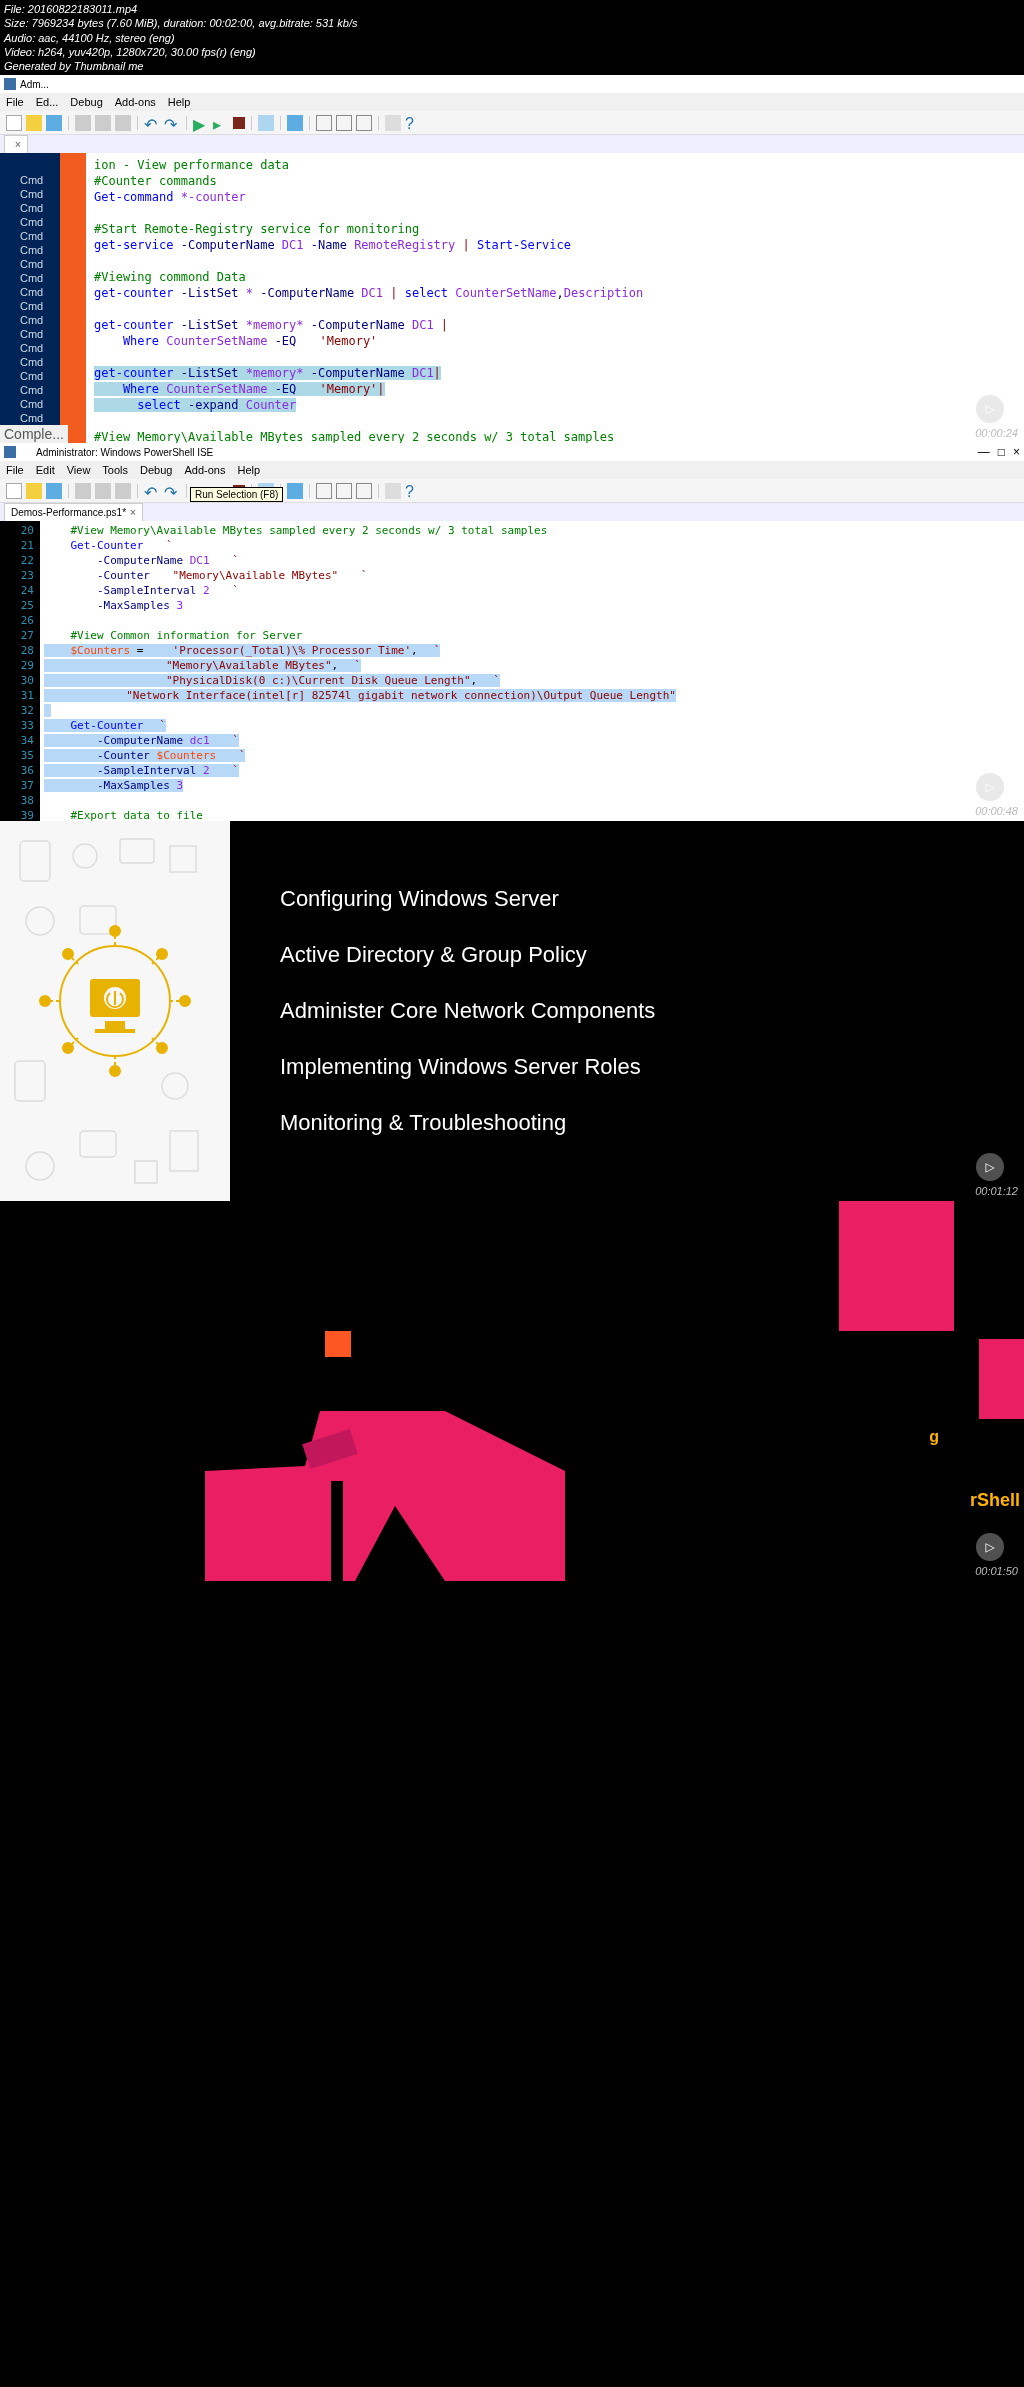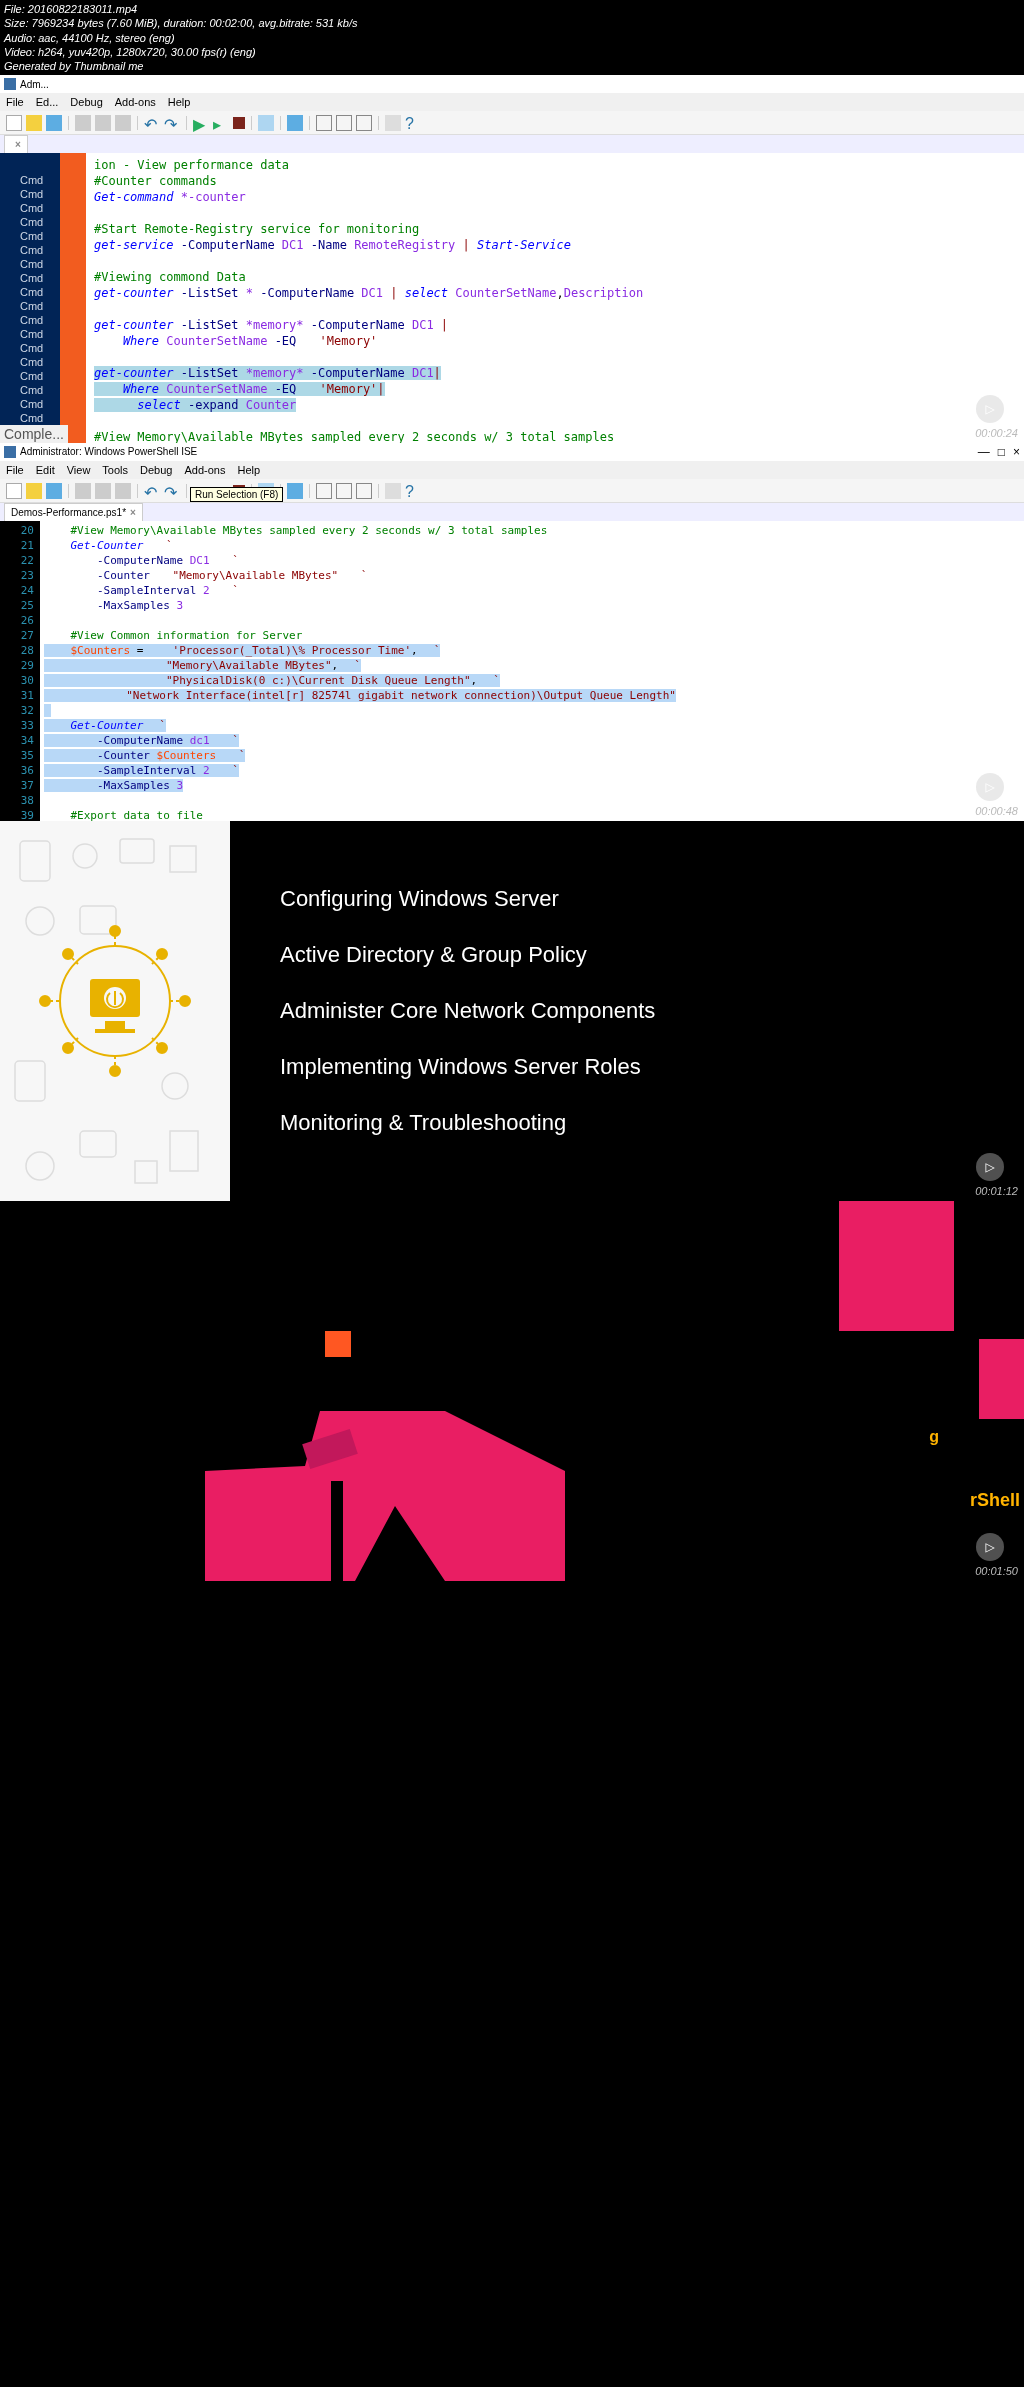--- a/index.html
+++ b/index.html
@@ -21,21 +21,21 @@
 .tab { padding: 1px 6px; background: #fff; border: 1px solid #ccc; border-bottom: none; display: flex; align-items: center; gap: 4px; }
 .tab .close { color: #888; font-weight: bold; }
 
 .p1-body { display: flex; height: 290px; }
 .p1-left { width: 60px; background: #012456; color: #cfd8e6; font-size: 11px; padding: 20px; line-height: 14px; overflow: hidden; }
 .p1-left .psline { white-space: nowrap; }
 .p1-orange { width: 26px; background: #f25c1f; }
 .p1-code { flex: 1; background: #fff; font-family: 'Consolas', monospace; font-size: 12px; padding: 4px 8px; line-height: 16px; white-space: pre; overflow: hidden; }
 
 .c-comment { color: #008000; }
-.c-cmdlet { color: #0000ff; font-style: italic; }
+.c-cmdlet { color: #0000ff; }
 .c-param { color: #000080; }
 .c-str { color: #8b0000; margin-left: 16px; }
 .c-var { color: #ff4500; }
 .c-pipe { color: #8b0000; }
 .c-word { color: #8a2be2; }
 .hl { background: #add8e6; }
 
 .completions { position: absolute; bottom: 0; left: 0; font-size: 14px; padding: 1px 4px; background: #f0f0f0; color: #555; }
 
 
@@ -166,21 +166,21 @@
 
 </div>
   </div>
   <div class="completions">Comple...</div>
   <div class="play-badge">▷</div>
   <div class="timestamp-badge">00:00:24</div>
 </div>
 
 <div class="panel2">
   <div class="titlebar2">
-    <div style="display:flex;align-items:flex-start;gap:4px">
+    <div style="display:flex;align-items:center;gap:20px">
       <span class="icon" style="width:12px;height:12px;background:#3a6ea5;display:inline-block"></span>
       <span>Administrator: Windows PowerShell ISE</span>
     </div>
     <div class="winctrls">
       <span>—</span>
       <span>□</span>
       <span>×</span>
     </div>
   </div>
   <div class="menubar">

